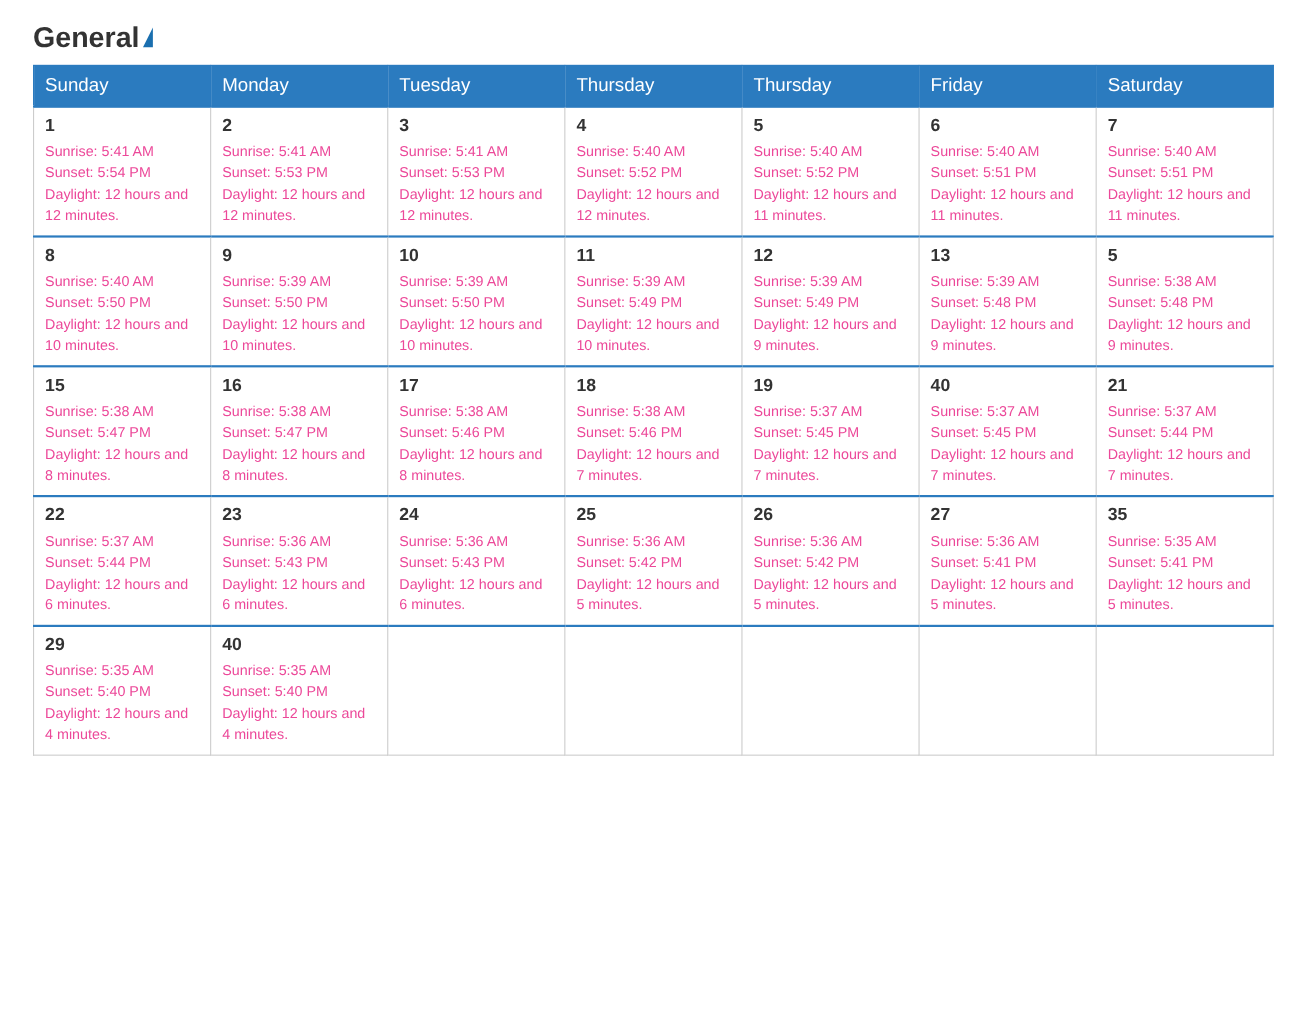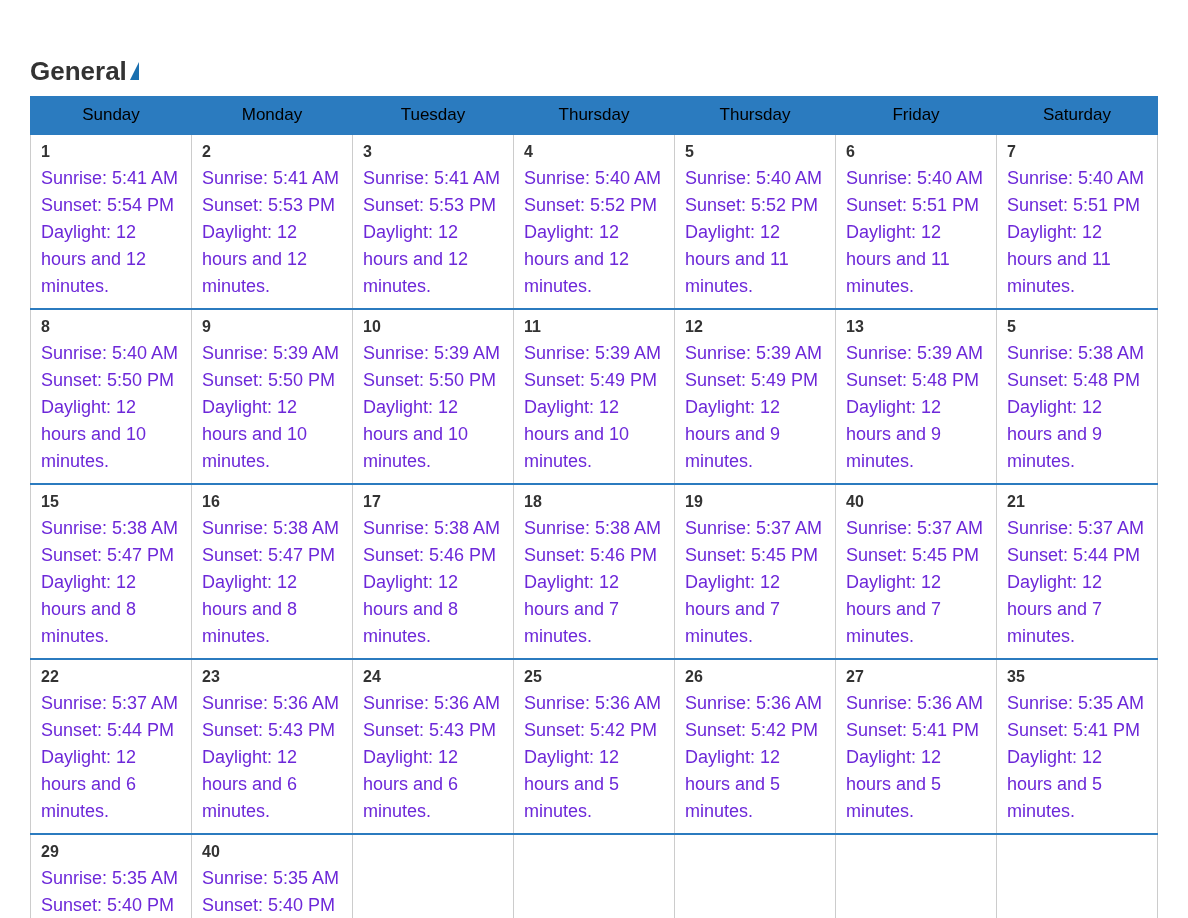--- a/index.html
+++ b/index.html
@@ -30,23 +30,23 @@
       color: #444;
       margin-top: 2px;
     }
     .calendar-table {
       width: 100%;
       border-collapse: collapse;
       margin-top: 10px;
     }
     .calendar-table th {
       background-color: #2b7bbf;
-      color: #000000;
+      color: #ffffff;
       padding: 8px 10px;
-      text-align: center;
+      text-align: left;
       font-size: 17px;
       font-weight: normal;
       border: 1px solid #2b7bbf;
     }
     .calendar-table td {
       vertical-align: top;
       padding: 8px 10px;
       border: 1px solid #ccc;
       font-size: 13px;
       color: #333;
@@ -57,37 +57,36 @@
       border-top: 2px solid #2b7bbf;
     }
     .day-number {
       font-size: 16px;
       font-weight: bold;
       color: #333;
       display: block;
       margin-bottom: 4px;
     }
     .day-info {
-      font-size: 18px;
+      font-size: 13px;
       line-height: 1.5;
-      color: #6d28d9;
+      color: #ec4899;
     }
     .empty-cell {
       background: #fff;
       border-top: 2px solid #2b7bbf;
     }
     .logo-row {
       display: flex;
       align-items: center;
     }
     .logo-text-group {
       display: flex;
       flex-direction: column;
       margin-left: 0;
-      margin-top: 37px;
     }
     .logo-line1 {
       font-size: 26px;
       font-weight: bold;
       color: #333;
       line-height: 1.1;
     }
     .logo-line2 {
       font-size: 26px;
       font-weight: bold;

